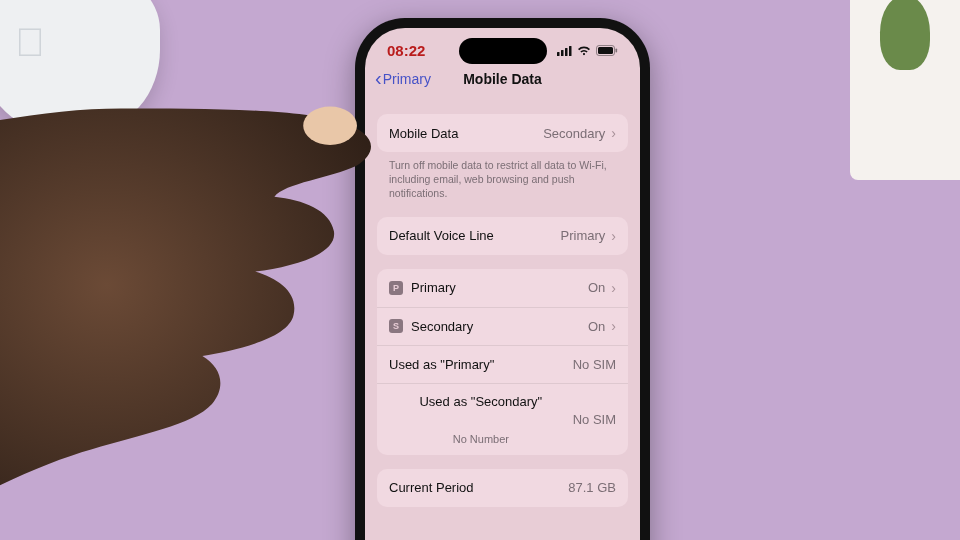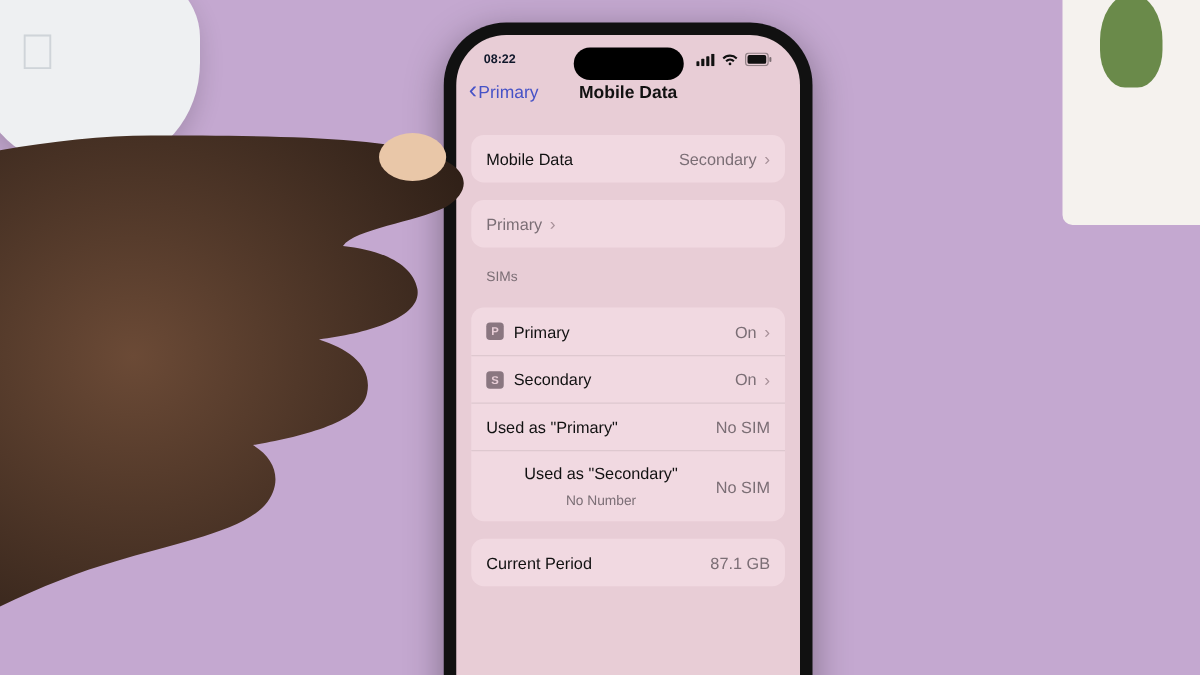--- a/index.html
+++ b/index.html
@@ -70,23 +70,23 @@
     background: #000;
     border-radius: 16px;
     z-index: 10;
   }
   
   .status-bar {
     display: flex;
     justify-content: space-between;
     align-items: center;
     padding: 14px 22px 4px;
-    font-size: 10px;
+    font-size: 15px;
     font-weight: 600;
-    color: #0f172a;
+    color: #b91c1c;
   }
   .status-right { display: flex; gap: 5px; align-items: center; }
   .status-right svg { display: block; }
   
   .nav {
     display: flex;
     align-items: center;
     padding: 4px 10px 10px;
     position: relative;
   }
@@ -126,21 +126,21 @@
   }
   .row + .row { border-top: 1px solid rgba(0,0,0,0.08); }
   .row .left {
     display: flex;
     align-items: center;
     gap: 8px;
     flex: 1;
     min-width: 0;
   }
   .row .label { color: #111; }
-  .row .sub { color: #7b6e75; font-size: 11px; margin-top: 1px; }
+  .row .sub { color: #7b6e75; font-size: 11px; margin-top: 16px; }
   .row .right {
     display: flex; align-items: center; gap: 6px;
     color: #7b6e75;
     font-size: 13px;
   }
   .chevron {
     color: #a89199;
     font-size: 14px;
   }
   .footer-text {
@@ -229,31 +229,34 @@
         <div class="row">
           <div class="left">
               <span class="label">Mobile Data</span>
             </div>
           <div class="right">
             <span>Secondary</span>
             <span class="chevron">›</span>
           </div>
         </div>
       </div>
+      <div class="footer-text">Turn off mobile data to restrict all data to Wi-Fi, including email, web browsing and push notifications.</div>
 
       <div class="group">
         <div class="row">
+          <div class="left">
+              <span class="label">Default Voice Line</span>
+            </div>
           <div class="right">
             <span>Primary</span>
             <span class="chevron">›</span>
           </div>
         </div>
       </div>
 
-      <div class="section-header">SIMs</div>
       <div class="group">
         <div class="row">
           <div class="left">
             <span class="sim-badge">P</span>
             <span class="label">Primary</span>
           </div>
           <div class="right">
             <span>On</span>
             <span class="chevron">›</span>
           </div>

